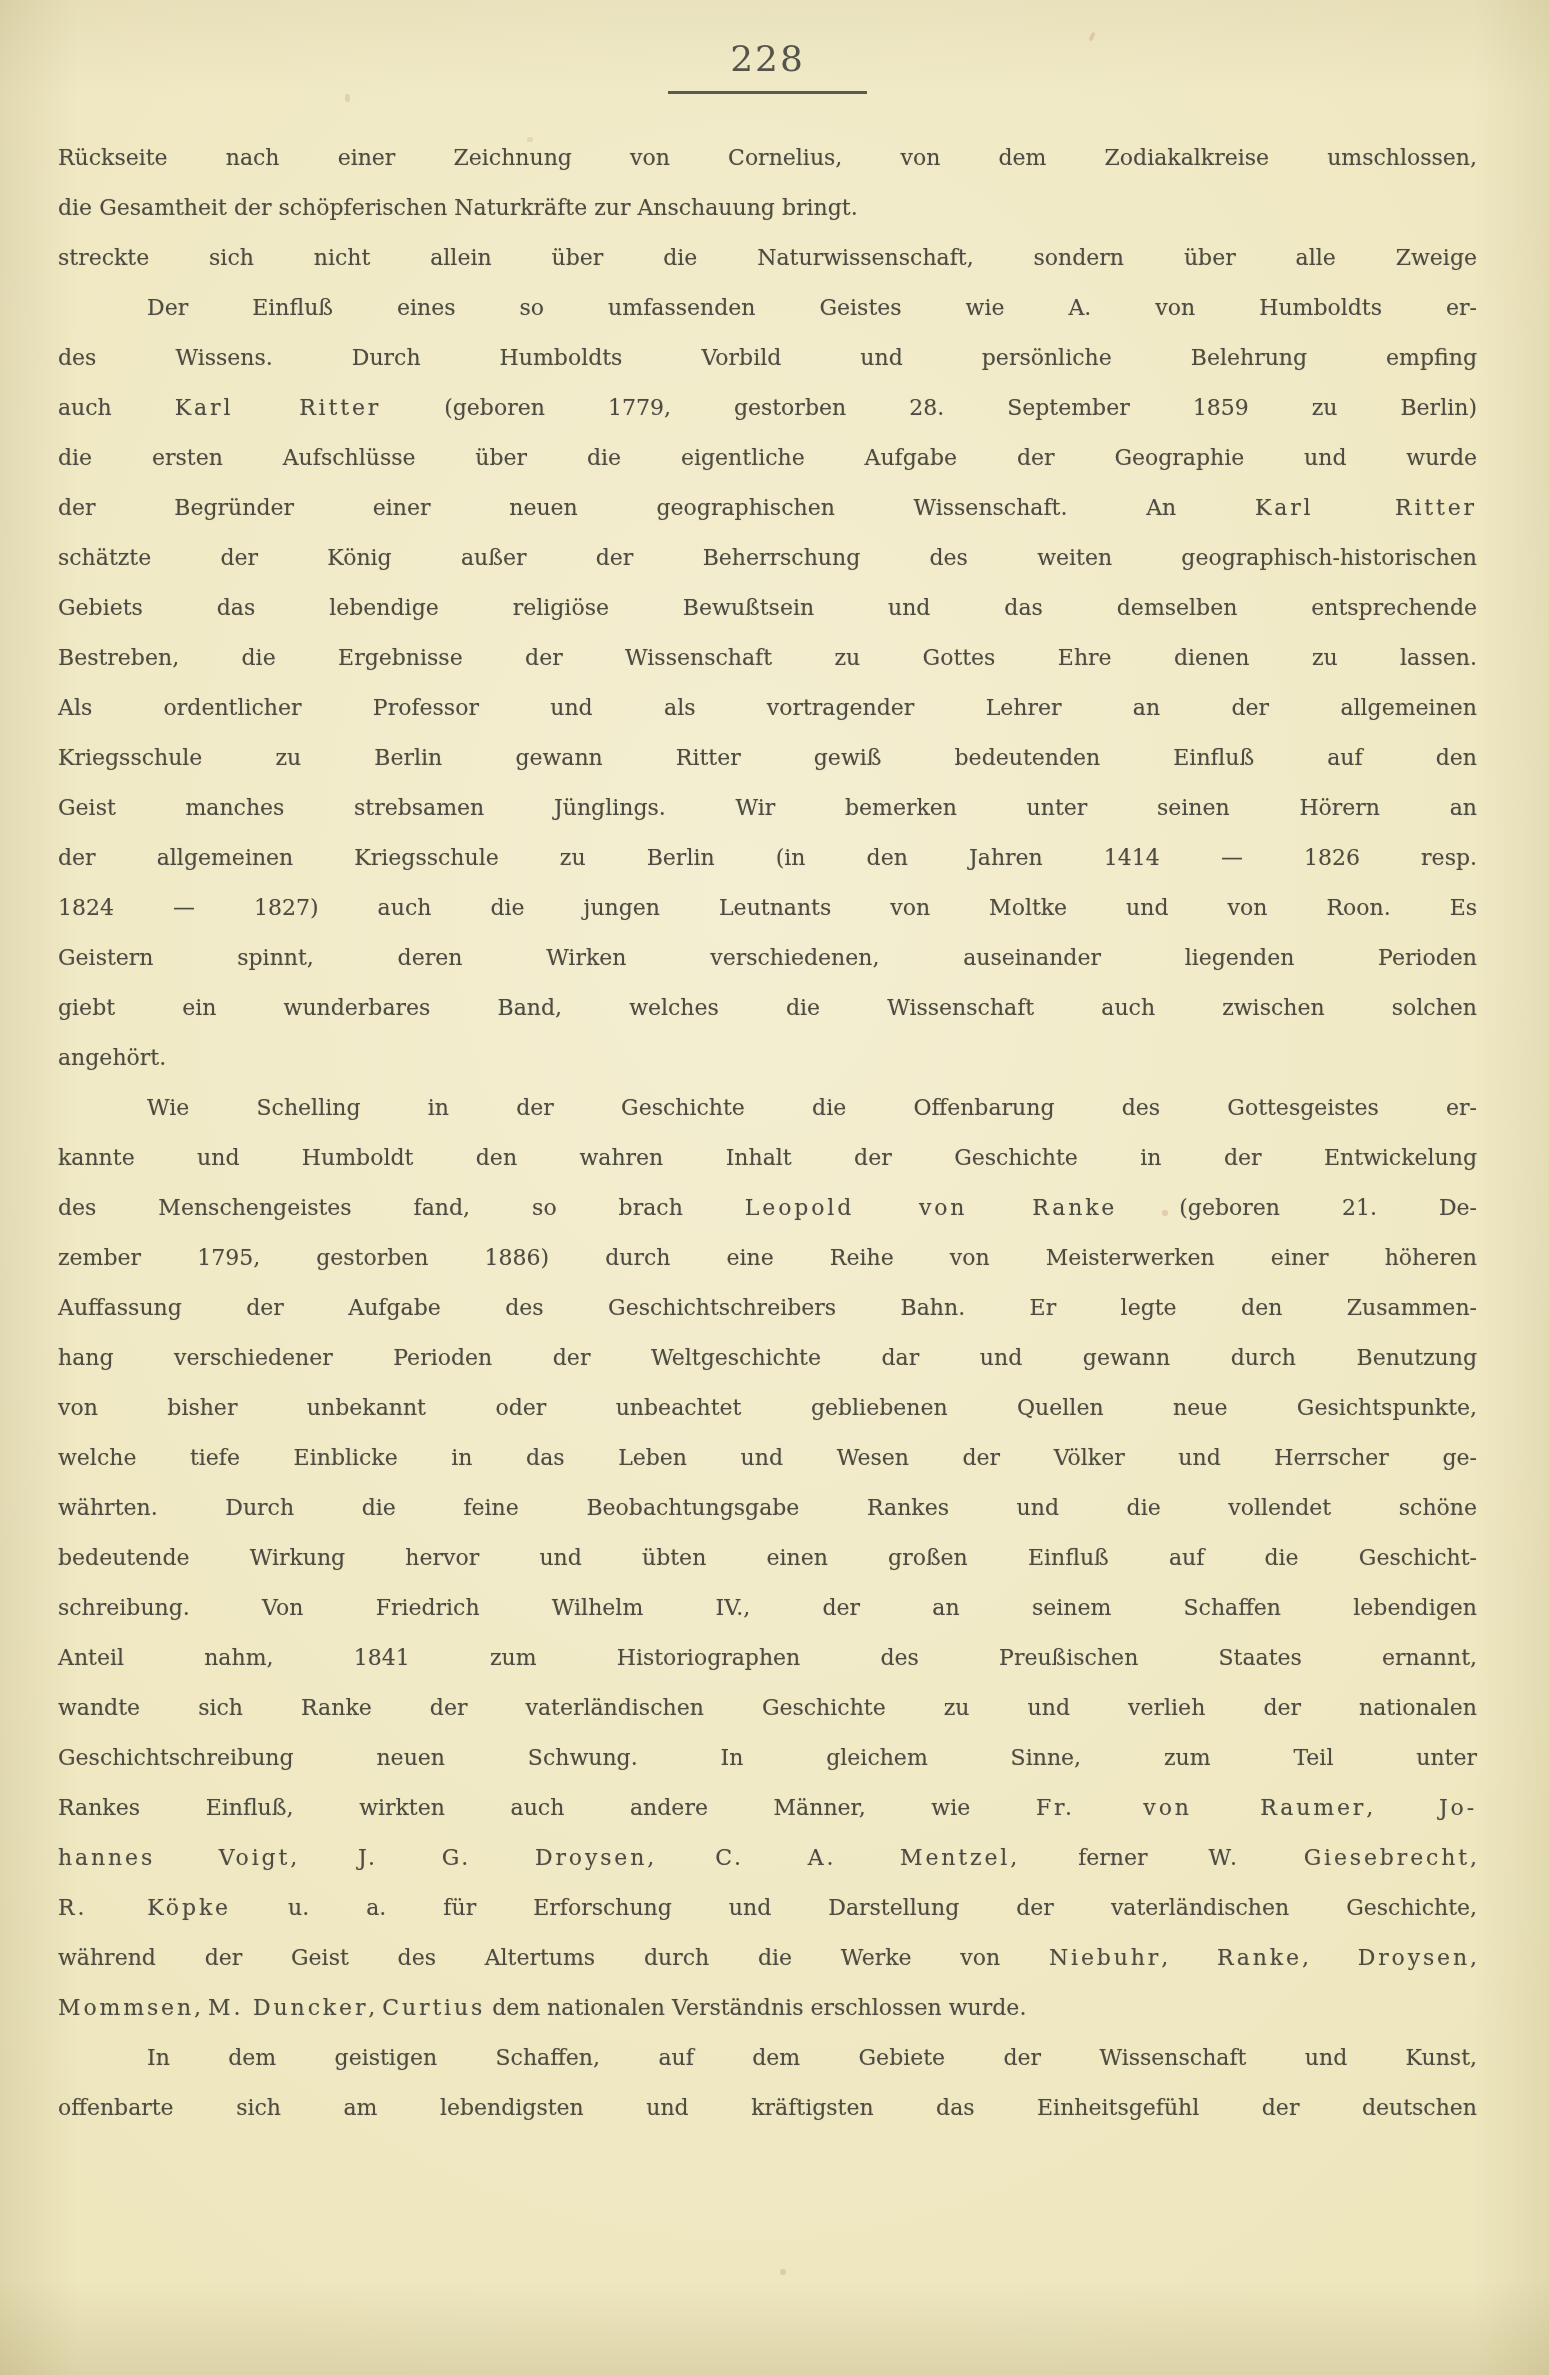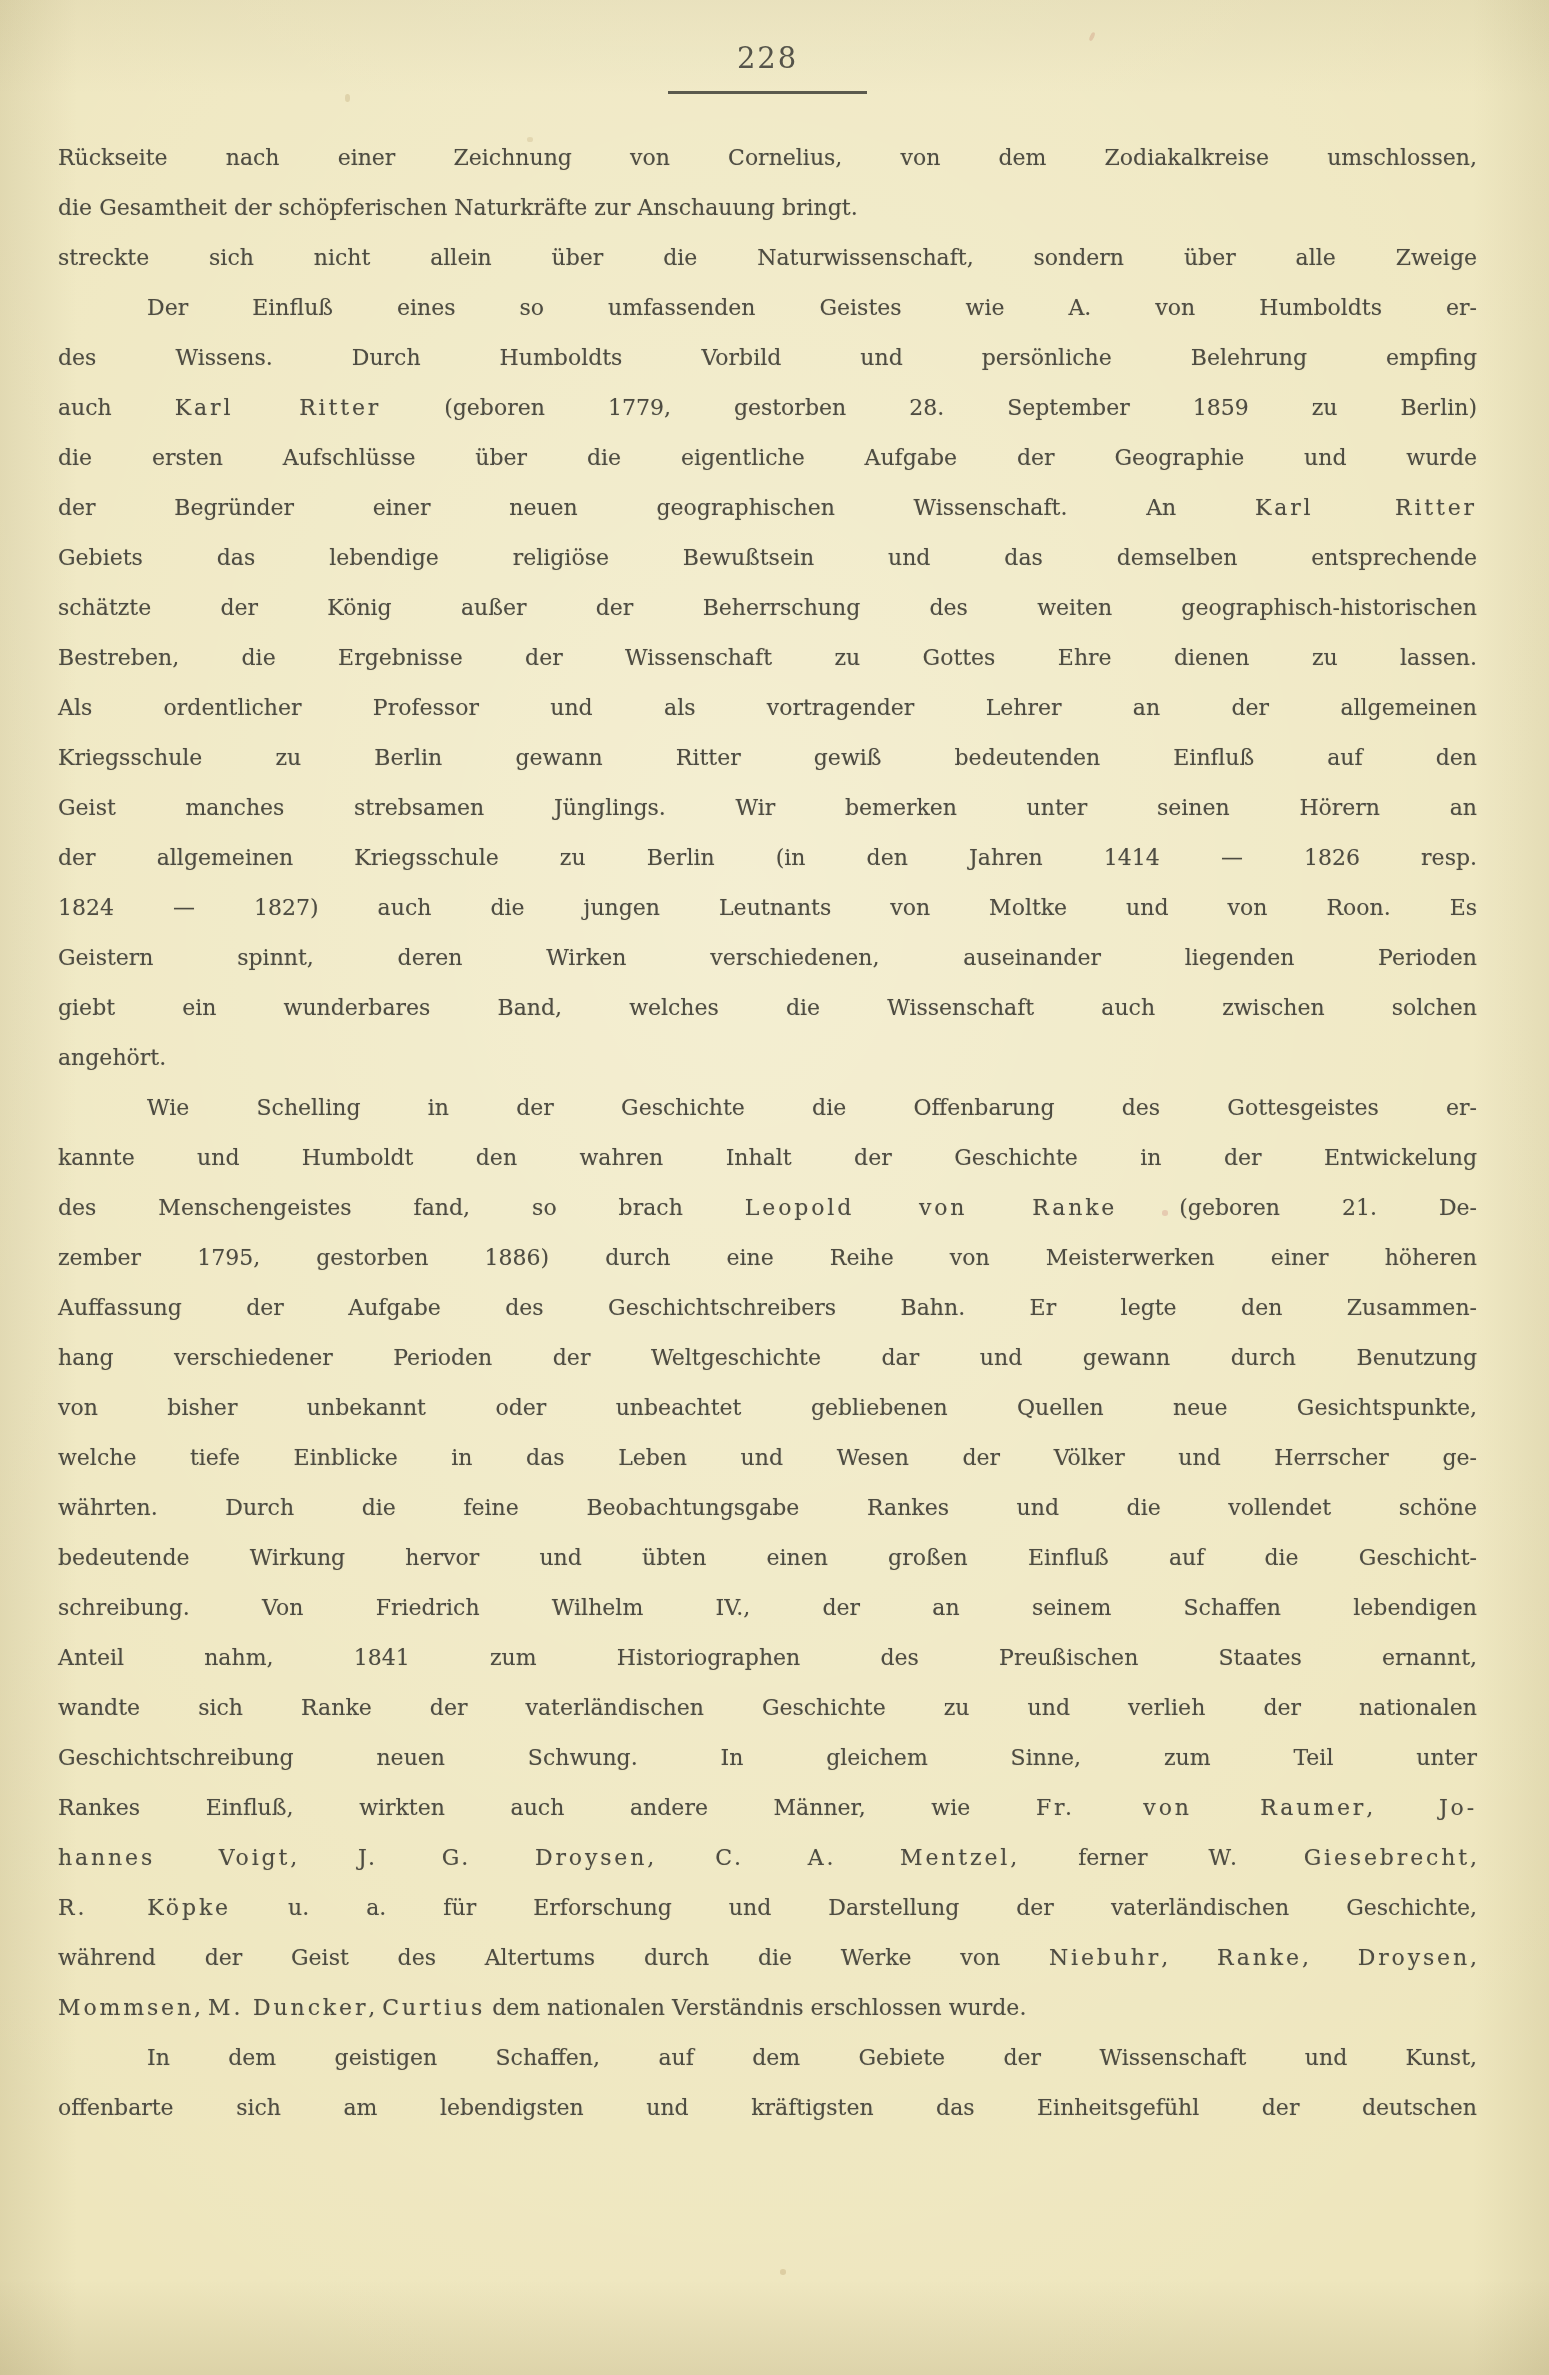--- a/index.html
+++ b/index.html
@@ -13,21 +13,21 @@
       radial-gradient(ellipse 120% 110% at 48% 38%, rgba(255,255,250,0.35), rgba(255,255,250,0) 62%),
       linear-gradient(to right, rgba(110,92,38,0.12), rgba(110,92,38,0) 5%, rgba(110,92,38,0) 95%, rgba(110,92,38,0.10)),
       linear-gradient(to bottom, rgba(110,92,38,0.07), rgba(110,92,38,0) 4%, rgba(110,92,38,0) 96%, rgba(110,92,38,0.14)),
       #eee6bd;
   }
   .pagenum-wrap{
     position:absolute;top:37px;left:58px;width:1419px;
     text-align:center;
   }
   .pagenum{
-    font-size:29px;line-height:43px;color:#55544a;letter-spacing:1.9px;
+    font-size:36px;line-height:43px;color:#55544a;letter-spacing:1.9px;
   }
   .pagenum-rule{
     width:199px;height:2.8px;background:#5b5a4e;margin:11.2px auto 0 auto;
   }
   .text-block{
     position:absolute;top:133px;left:58px;width:1419px;
   }
   .line{
     height:50px;line-height:50px;
     font-size:22px;
@@ -64,22 +64,22 @@
 
   <div class="text-block" id="text-block">
       <div class="line"><span>Rückseite nach einer Zeichnung von Cornelius, von dem Zodiakalkreise umschlossen,</span></div>
       <div class="line pend"><span>die Gesamtheit der schöpferischen Naturkräfte zur Anschauung bringt.</span></div>
       <div class="line"><span>streckte sich nicht allein über die Naturwissenschaft, sondern über alle Zweige</span></div>
       <div class="line ind"><span>Der Einfluß eines so umfassenden Geistes wie A. von Humboldts er-</span></div>
       <div class="line"><span>des Wissens. Durch Humboldts Vorbild und persönliche Belehrung empfing</span></div>
       <div class="line"><span>auch </span><span class="spaced">Karl Ritter</span><span> (geboren 1779, gestorben 28. September 1859 zu Berlin)</span></div>
       <div class="line"><span>die ersten Aufschlüsse über die eigentliche Aufgabe der Geographie und wurde</span></div>
       <div class="line"><span>der Begründer einer neuen geographischen Wissenschaft. An </span><span class="spaced">Karl Ritter</span></div>
+      <div class="line"><span>schätzte der König außer der Beherrschung des weiten geographisch-historischen</span></div>
       <div class="line"><span>Gebiets das lebendige religiöse Bewußtsein und das demselben entsprechende</span></div>
-      <div class="line"><span>schätzte der König außer der Beherrschung des weiten geographisch-historischen</span></div>
       <div class="line"><span>Bestreben, die Ergebnisse der Wissenschaft zu Gottes Ehre dienen zu lassen.</span></div>
       <div class="line"><span>Als ordentlicher Professor und als vortragender Lehrer an der allgemeinen</span></div>
       <div class="line"><span>Kriegsschule zu Berlin gewann Ritter gewiß bedeutenden Einfluß auf den</span></div>
       <div class="line"><span>Geist manches strebsamen Jünglings. Wir bemerken unter seinen Hörern an</span></div>
       <div class="line"><span>der allgemeinen Kriegsschule zu Berlin (in den Jahren 1414 — 1826 resp.</span></div>
       <div class="line"><span>1824 — 1827) auch die jungen Leutnants von Moltke und von Roon. Es</span></div>
       <div class="line"><span>Geistern spinnt, deren Wirken verschiedenen, auseinander liegenden Perioden</span></div>
       <div class="line"><span>giebt ein wunderbares Band, welches die Wissenschaft auch zwischen solchen</span></div>
       <div class="line pend"><span>angehört.</span></div>
       <div class="line ind"><span>Wie Schelling in der Geschichte die Offenbarung des Gottesgeistes er-</span></div>

